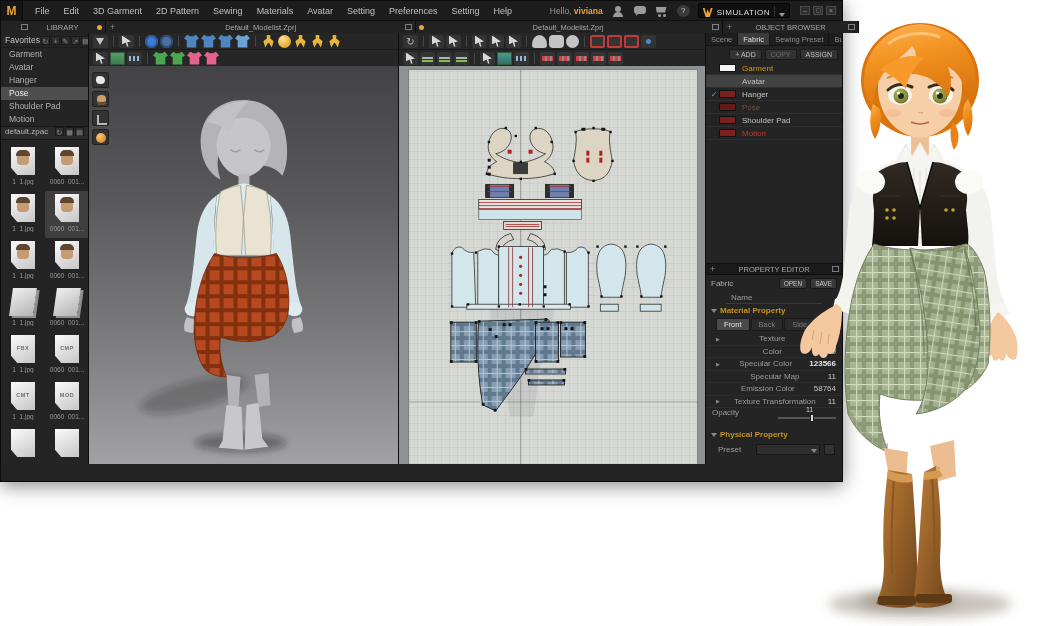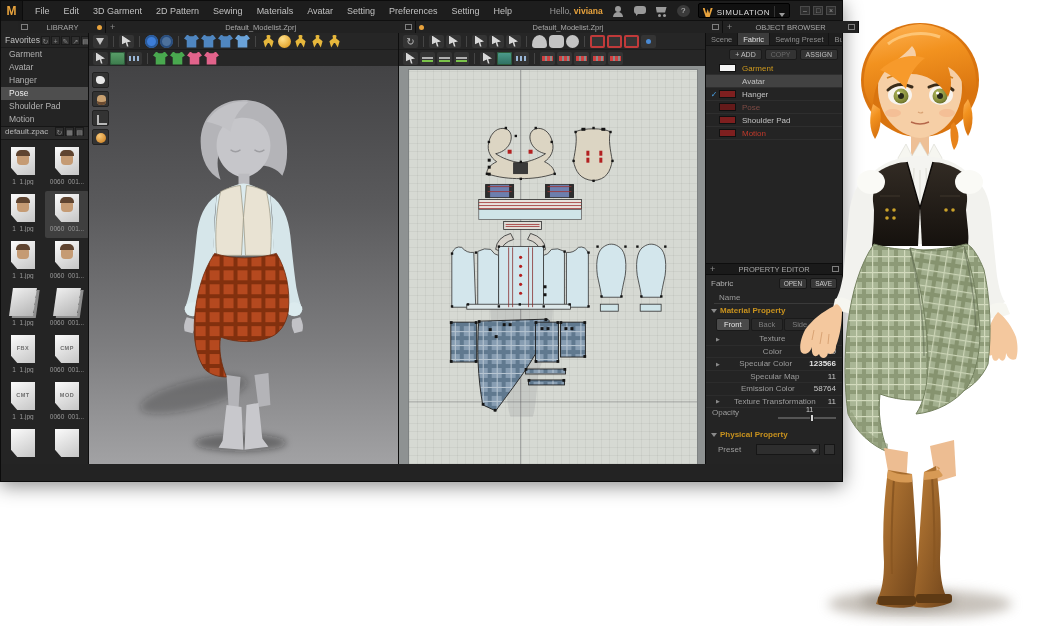--- a/index.html
+++ b/index.html
@@ -126,21 +126,21 @@
   .ob-row.selected{background:#424242;}
   .ob-label{font-size:8px;color:#c2c2c2;}
   .ob-row.gold .ob-label{color:#cf9a1e;}
   .ob-row.redtxt .ob-label{color:#c0392b;}
   .ob-row.dimred .ob-label{color:#7e4a44;}
   .pe-head{position:absolute;left:0;right:0;top:230px;height:12px;background:#1a1a1a;display:flex;align-items:center;border-top:1px solid #0e0e0e;border-bottom:1px solid #0e0e0e;}
   .pe-body{position:absolute;left:0;right:0;top:242px;bottom:0;}
   .pe-fabric{display:flex;align-items:center;height:16px;padding:0 5px;}
   .pe-fabric .lbl{flex:1;font-size:8px;color:#b0b0b0;}
   .pe-mini{font-size:6.5px;color:#c8c8c8;background:#383838;border:1px solid #181818;border-radius:2px;padding:1px 4px;margin-left:3px;}
-  .pe-name{height:13px;line-height:13px;padding:0 5px;font-size:8px;color:#9a9a9a;border-bottom:1px solid #3a3a3a;margin:0 8px;}
+  .pe-name{height:13px;line-height:13px;padding:0 5px;font-size:8px;color:#9a9a9a;border-bottom:1px solid #3a3a3a;margin:0 20px;}
   .pe-sect{height:13px;display:flex;align-items:center;gap:3px;padding:0 5px;color:#c8921e;font-size:8px;font-weight:bold;}
   .tri{width:0;height:0;border-left:3px solid transparent;border-right:3px solid transparent;border-top:4px solid #8a8a8a;}
   .mat-tabs{display:flex;gap:1px;padding:1px 0 2px 10px;}
   .mat-tab{font-size:7.5px;color:#7e7e7e;background:#2a2a2a;border:1px solid #1a1a1a;padding:1px 7px;border-radius:2px;}
   .mat-tab.selected{background:#4a4a4a;color:#e6e6e6;}
   .pe-row{display:flex;align-items:center;height:12.5px;padding:0 6px 0 8px;border-bottom:1px solid #2c2c2c;text-align:center;}
   .pe-row .exp{width:8px;font-size:5px;color:#8a8a8a;}
   .pe-row .plabel{flex:1;font-size:8px;color:#9c9c9c;}
   .pe-val{font-size:8px;color:#c6c6c6;}
   .pe-row.boldval .pe-val{font-weight:bold;color:#e2e2e2;}

